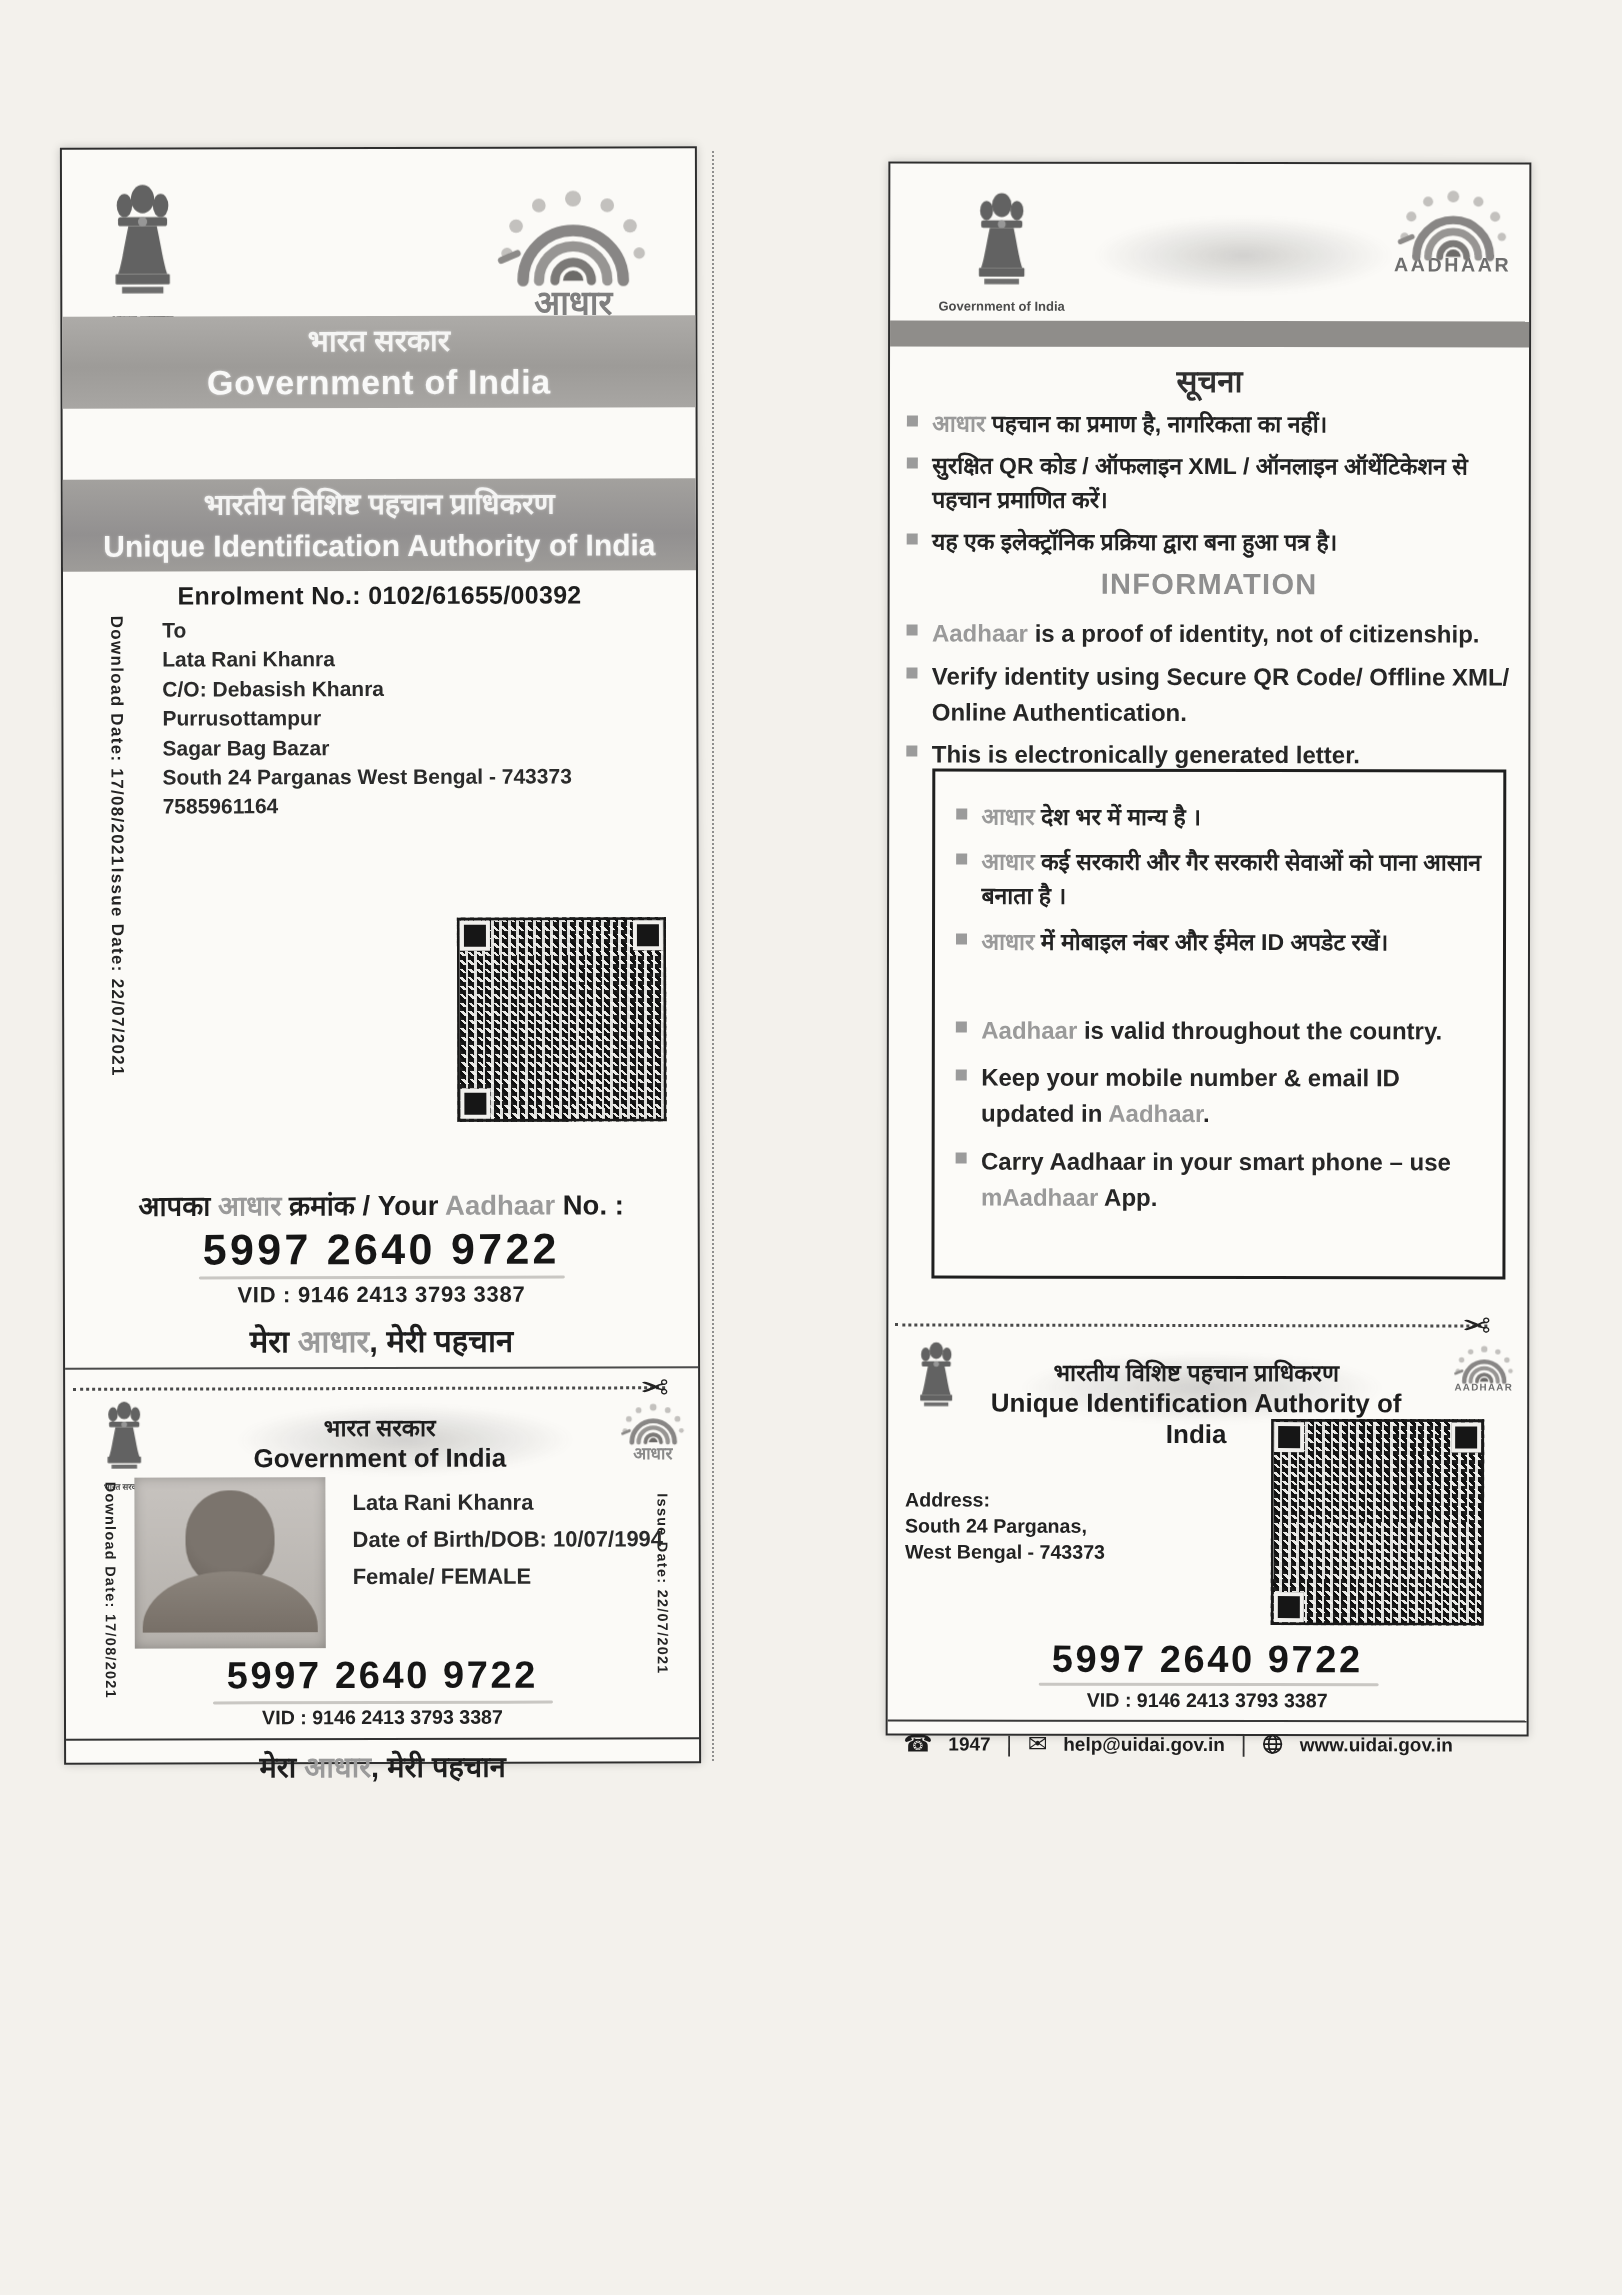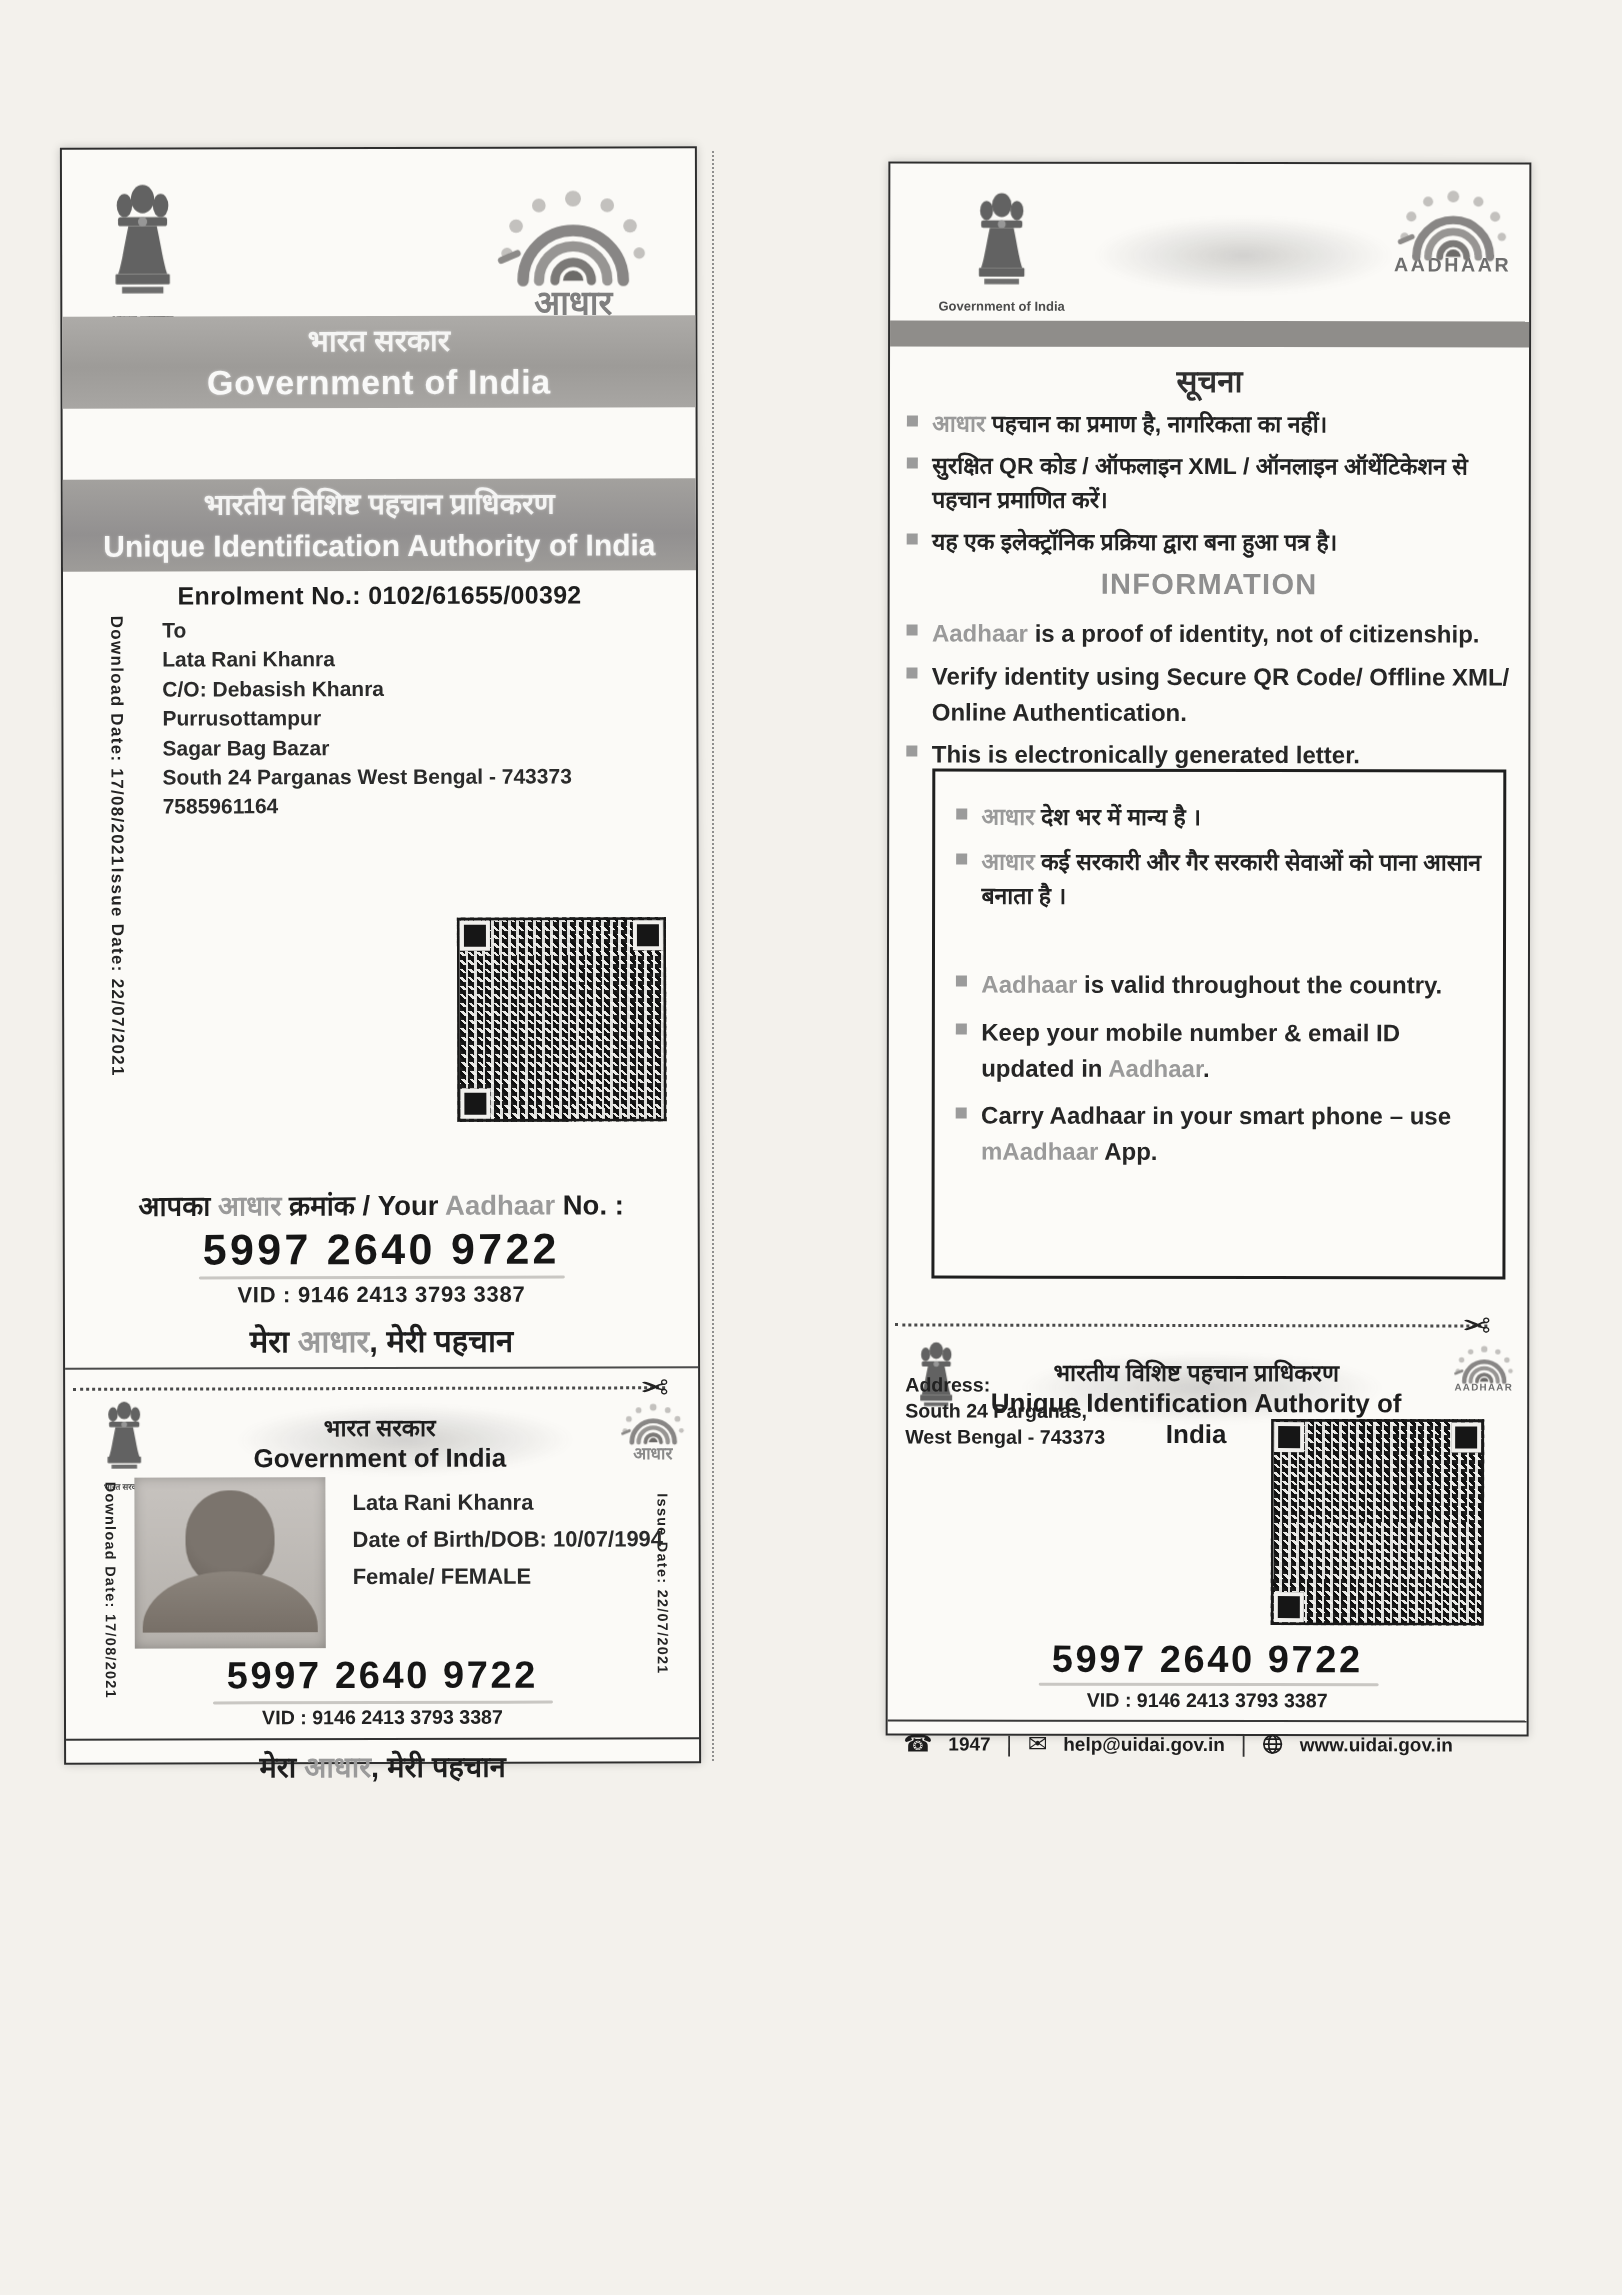--- a/index.html
+++ b/index.html
@@ -357,20 +357,24 @@
 
     <div class="infobox">
       <div class="bullet hi-b">
         <span class="sq"></span>
         <p><span class="gray">आधार</span><span> देश भर में मान्य है ।</span></p>
       </div>
       <div class="bullet hi-b">
         <span class="sq"></span>
         <p><span class="gray">आधार</span><span> कई सरकारी और गैर सरकारी सेवाओं को पाना आसान बनाता है ।</span></p>
       </div>
+      <div class="bullet hi-b">
+        <span class="sq"></span>
+        <p><span class="gray">आधार</span><span> में मोबाइल नंबर और ईमेल ID अपडेट रखें।</span></p>
+      </div>
       <div class="gap"></div>
       <div class="bullet en-b">
         <span class="sq"></span>
         <p><span class="gray">Aadhaar</span><span> is valid throughout the country.</span></p>
       </div>
       <div class="bullet en-b">
         <span class="sq"></span>
         <p><span>Keep your mobile number &amp; email ID updated in </span><span class="gray">Aadhaar</span><span>.</span></p>
       </div>
       <div class="bullet en-b">
@@ -393,21 +397,21 @@
       <div class="h1">भारतीय विशिष्ट पहचान प्राधिकरण</div>
       <div class="h2">Unique Identification Authority of India</div>
     </div>
     <div class="alogo abs" style="left:558px;top:1181px;width:75px;">
       <svg width="64" height="39" viewBox="0 0 98 60">
           <use href="#sym-arcs"></use>
         </svg>
       <span class="atxt" style="font-size:9.8px;letter-spacing:1.3px;color:#6e6e6e;margin-top:-2.6px;">AADHAAR</span>
     </div>
 
-    <div class="addr2" style="left:17px;top:1208px;width:353px;">
+    <div class="addr2" style="left:17px;top:1323px;width:353px;">
       <span>Address:</span>
       <span>South 24 Parganas,</span>
       <span>West Bengal - 743373</span>
     </div>
 
     <div class="qr" style="left:383px;top:1255px;width:213px;height:206px;">
       <div class="fp tl"></div>
       <div class="fp tr"></div>
       <div class="fp bl"></div>
     </div>

